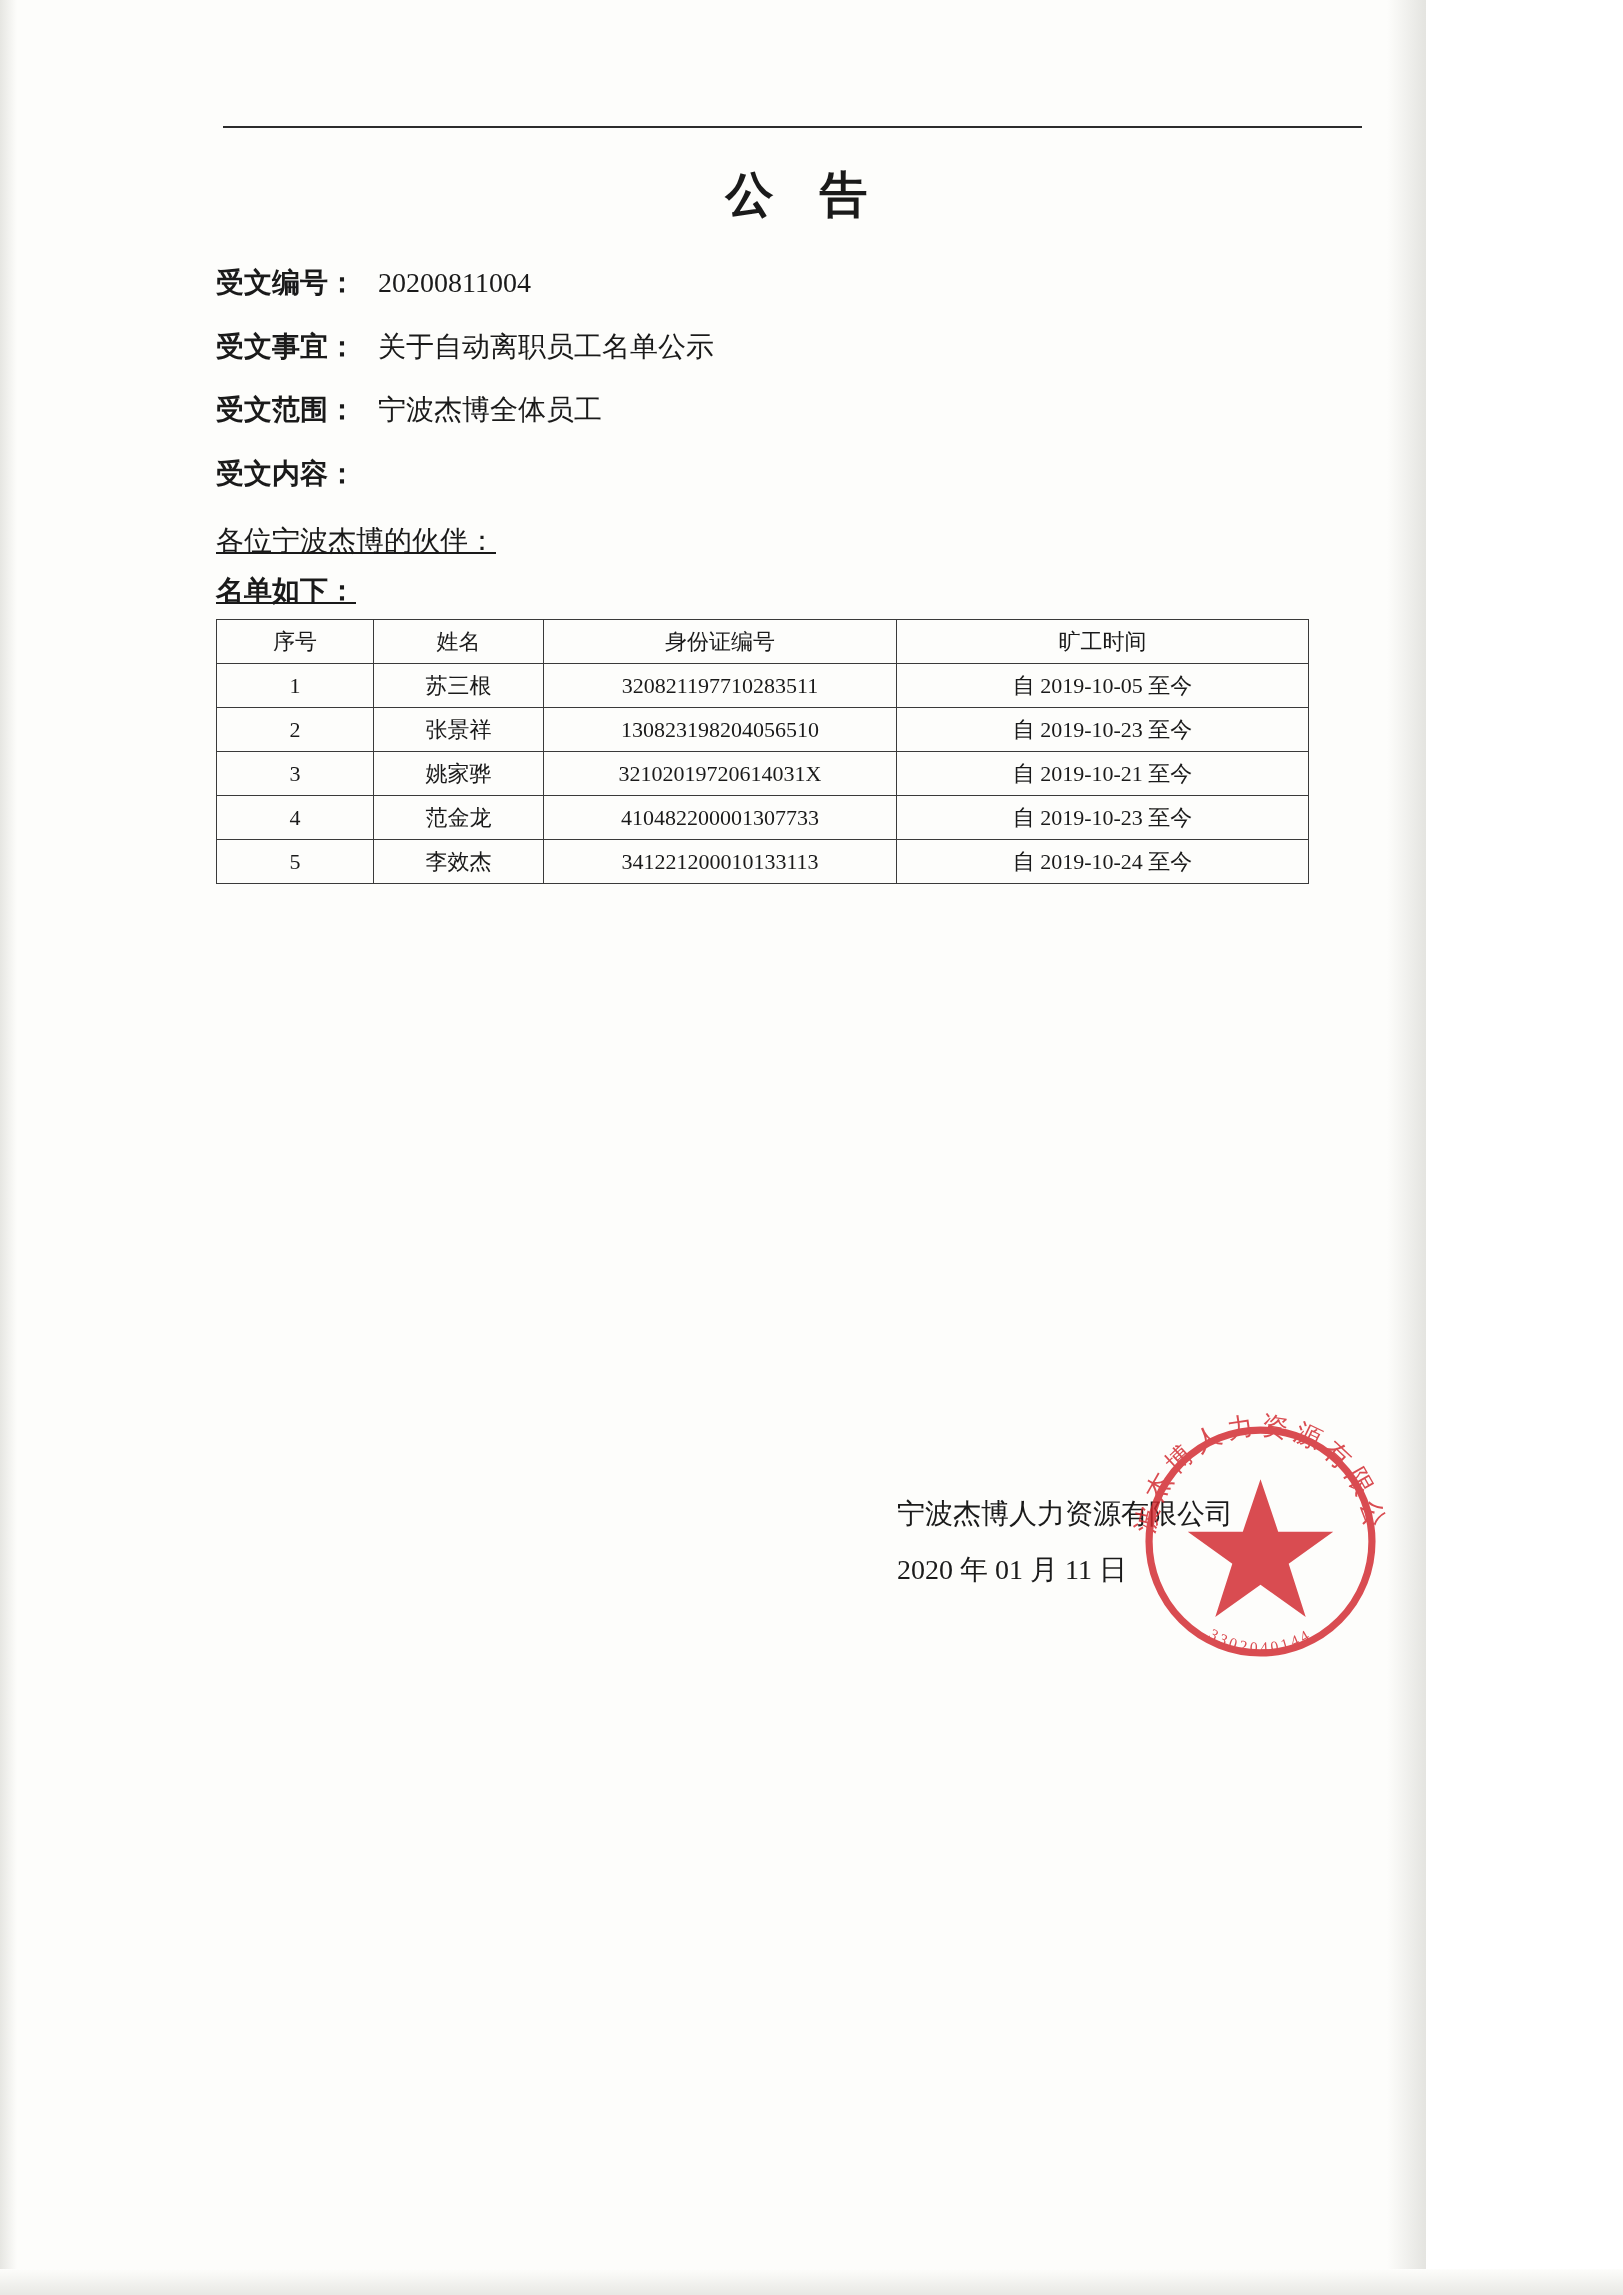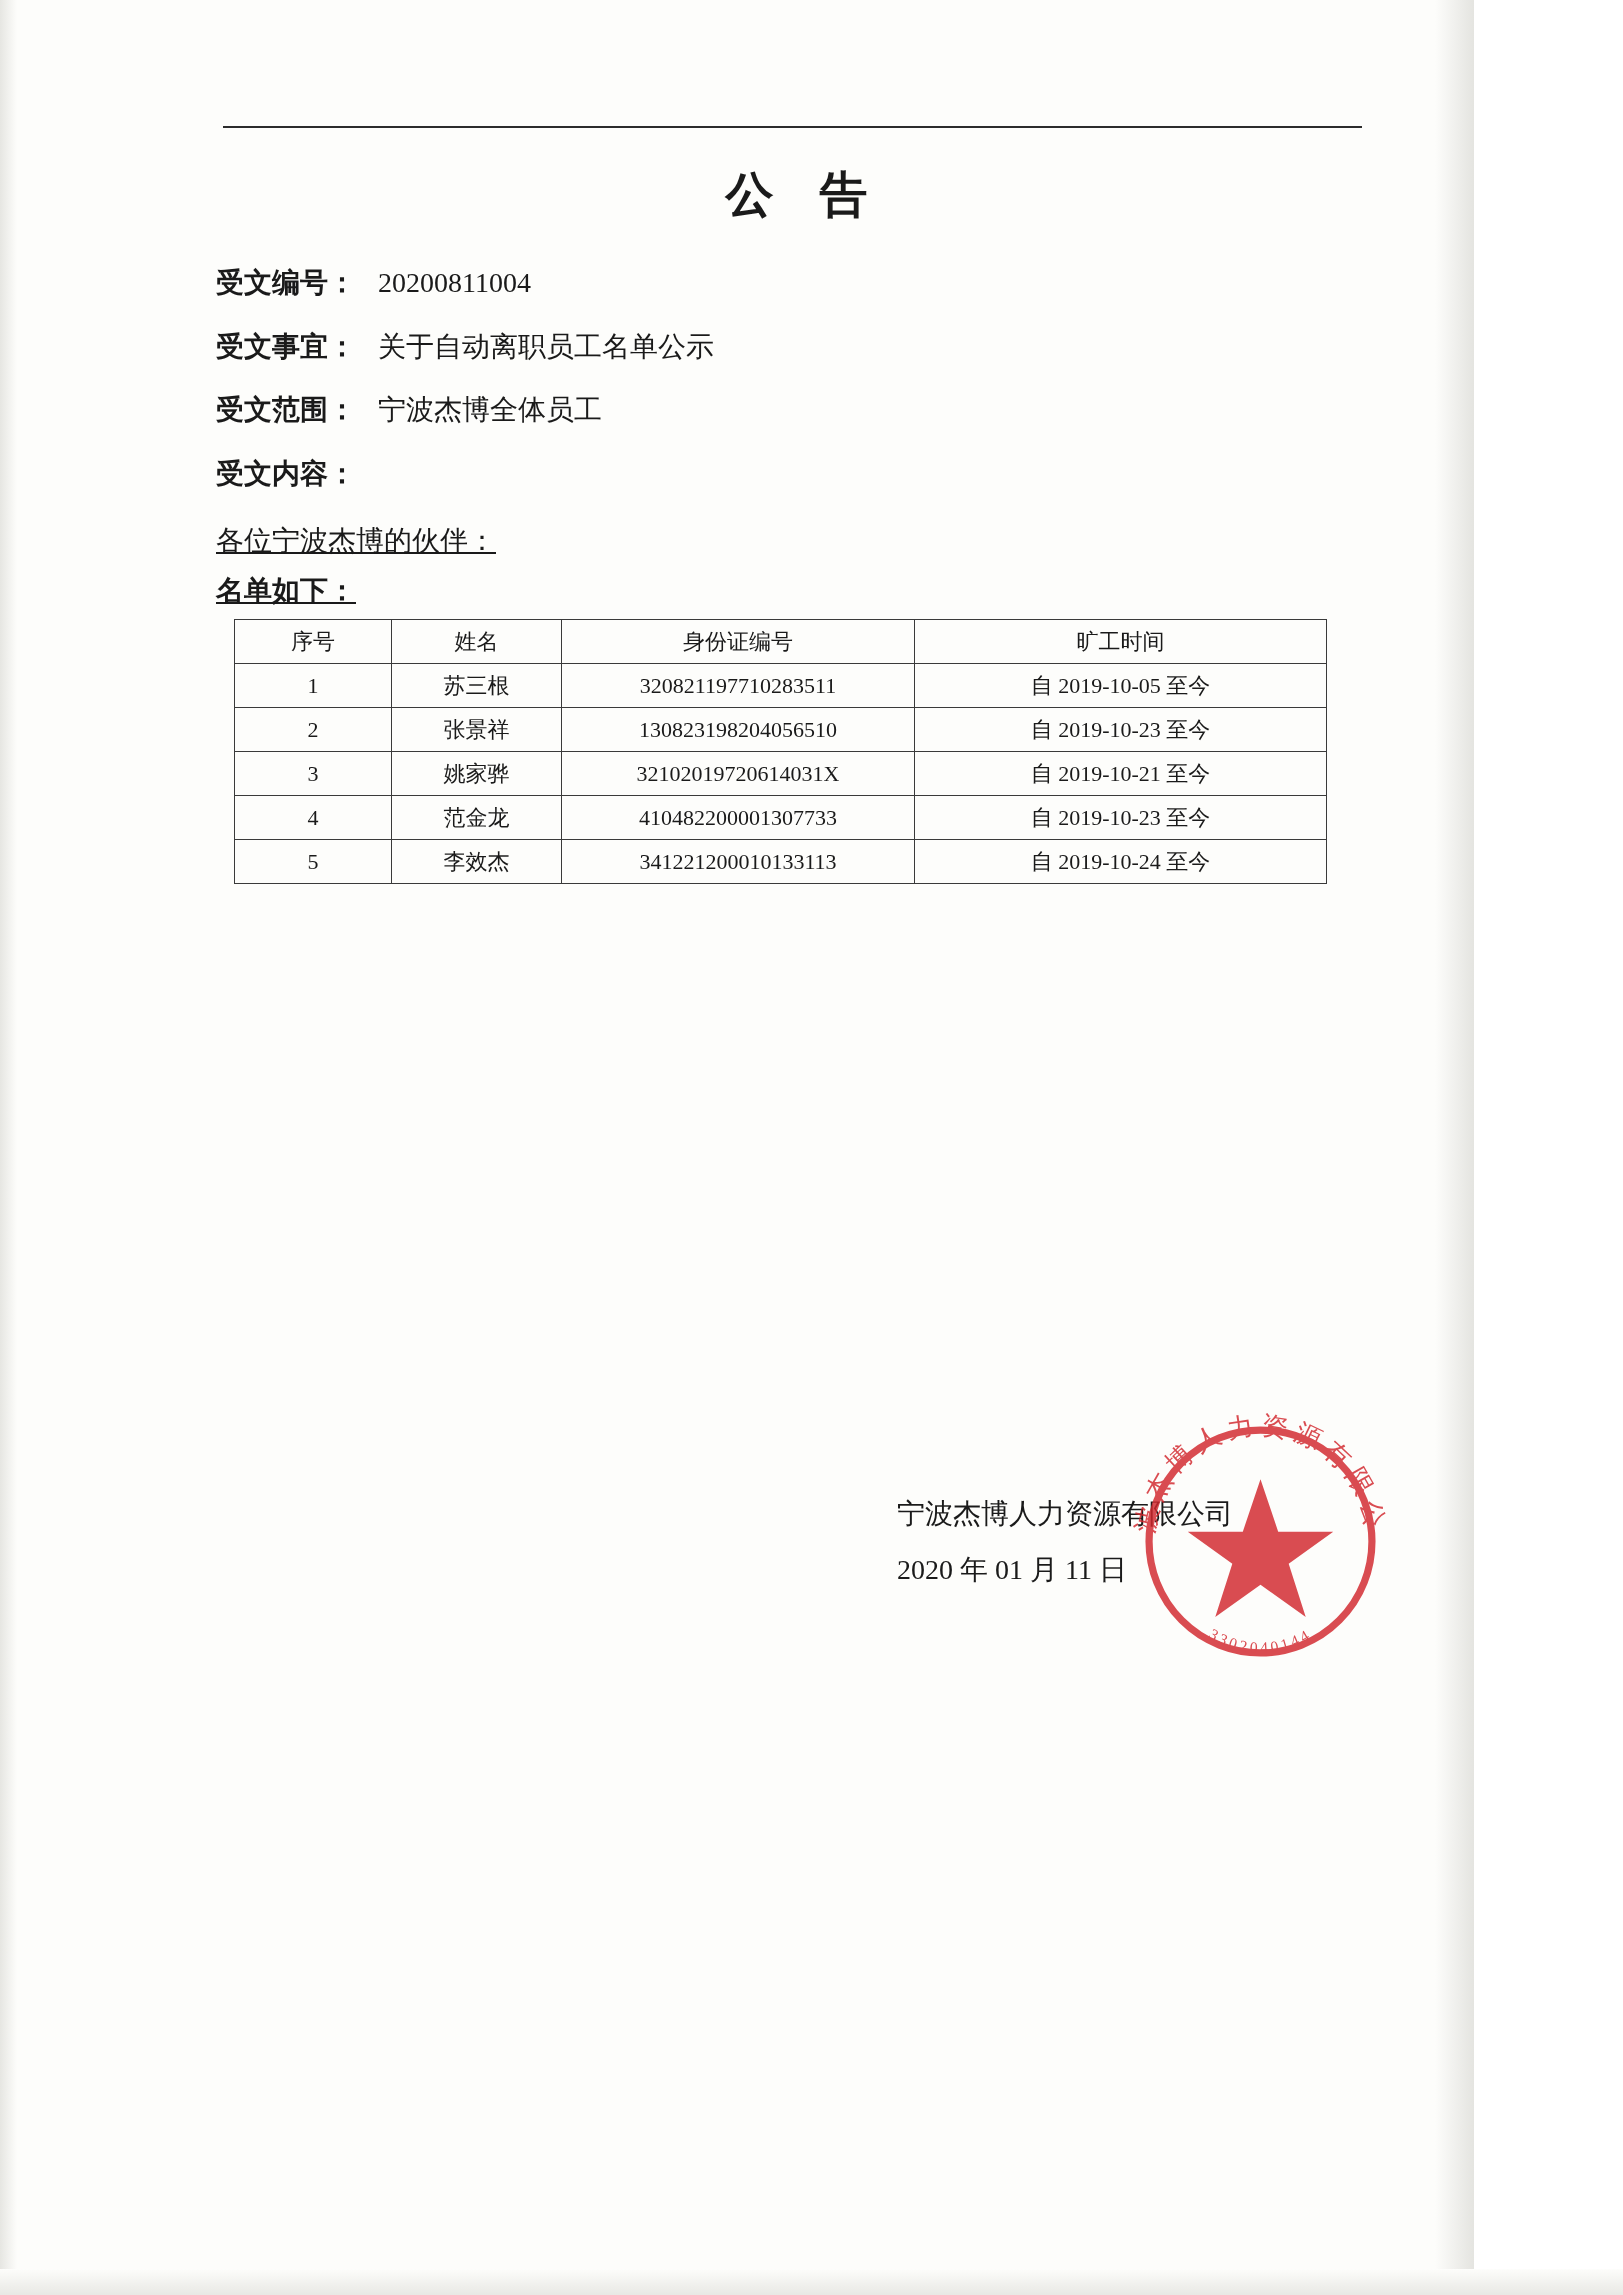--- a/index.html
+++ b/index.html
@@ -16,21 +16,20 @@
     overflow: hidden;
   }
 
   
   .page {
     position: absolute;
     left: 0; top: 0;
     width: 1426px;
     height: 2295px;
     background: #fdfdfb;
-    padding-left: 48px;
   }
 
   
   .scan-edge-left {
     position: absolute;
     left: 0; top: 0;
     width: 17px; height: 2295px;
     background: linear-gradient(to right, #e6e6e2, #fdfdfb);
   }
   .scan-edge-right {
@@ -105,21 +104,21 @@
     font-size: 28px;
     font-weight: bold;
     margin: 11.8px 0 9.2px 0;
     text-decoration: underline;
   }
 
   
   table.name-table {
     border-collapse: collapse;
     width: 1093px;
-    margin-left: 18px;
+    margin-left: 0;
     table-layout: fixed;
   }
   table.name-table th,
   table.name-table td {
     border: 1.3px solid #3a3a3a;
     text-align: center;
     font-size: 22px;
     height: 41px;
     font-weight: normal;
     font-family: "Liberation Serif", "DejaVu Serif", serif;

